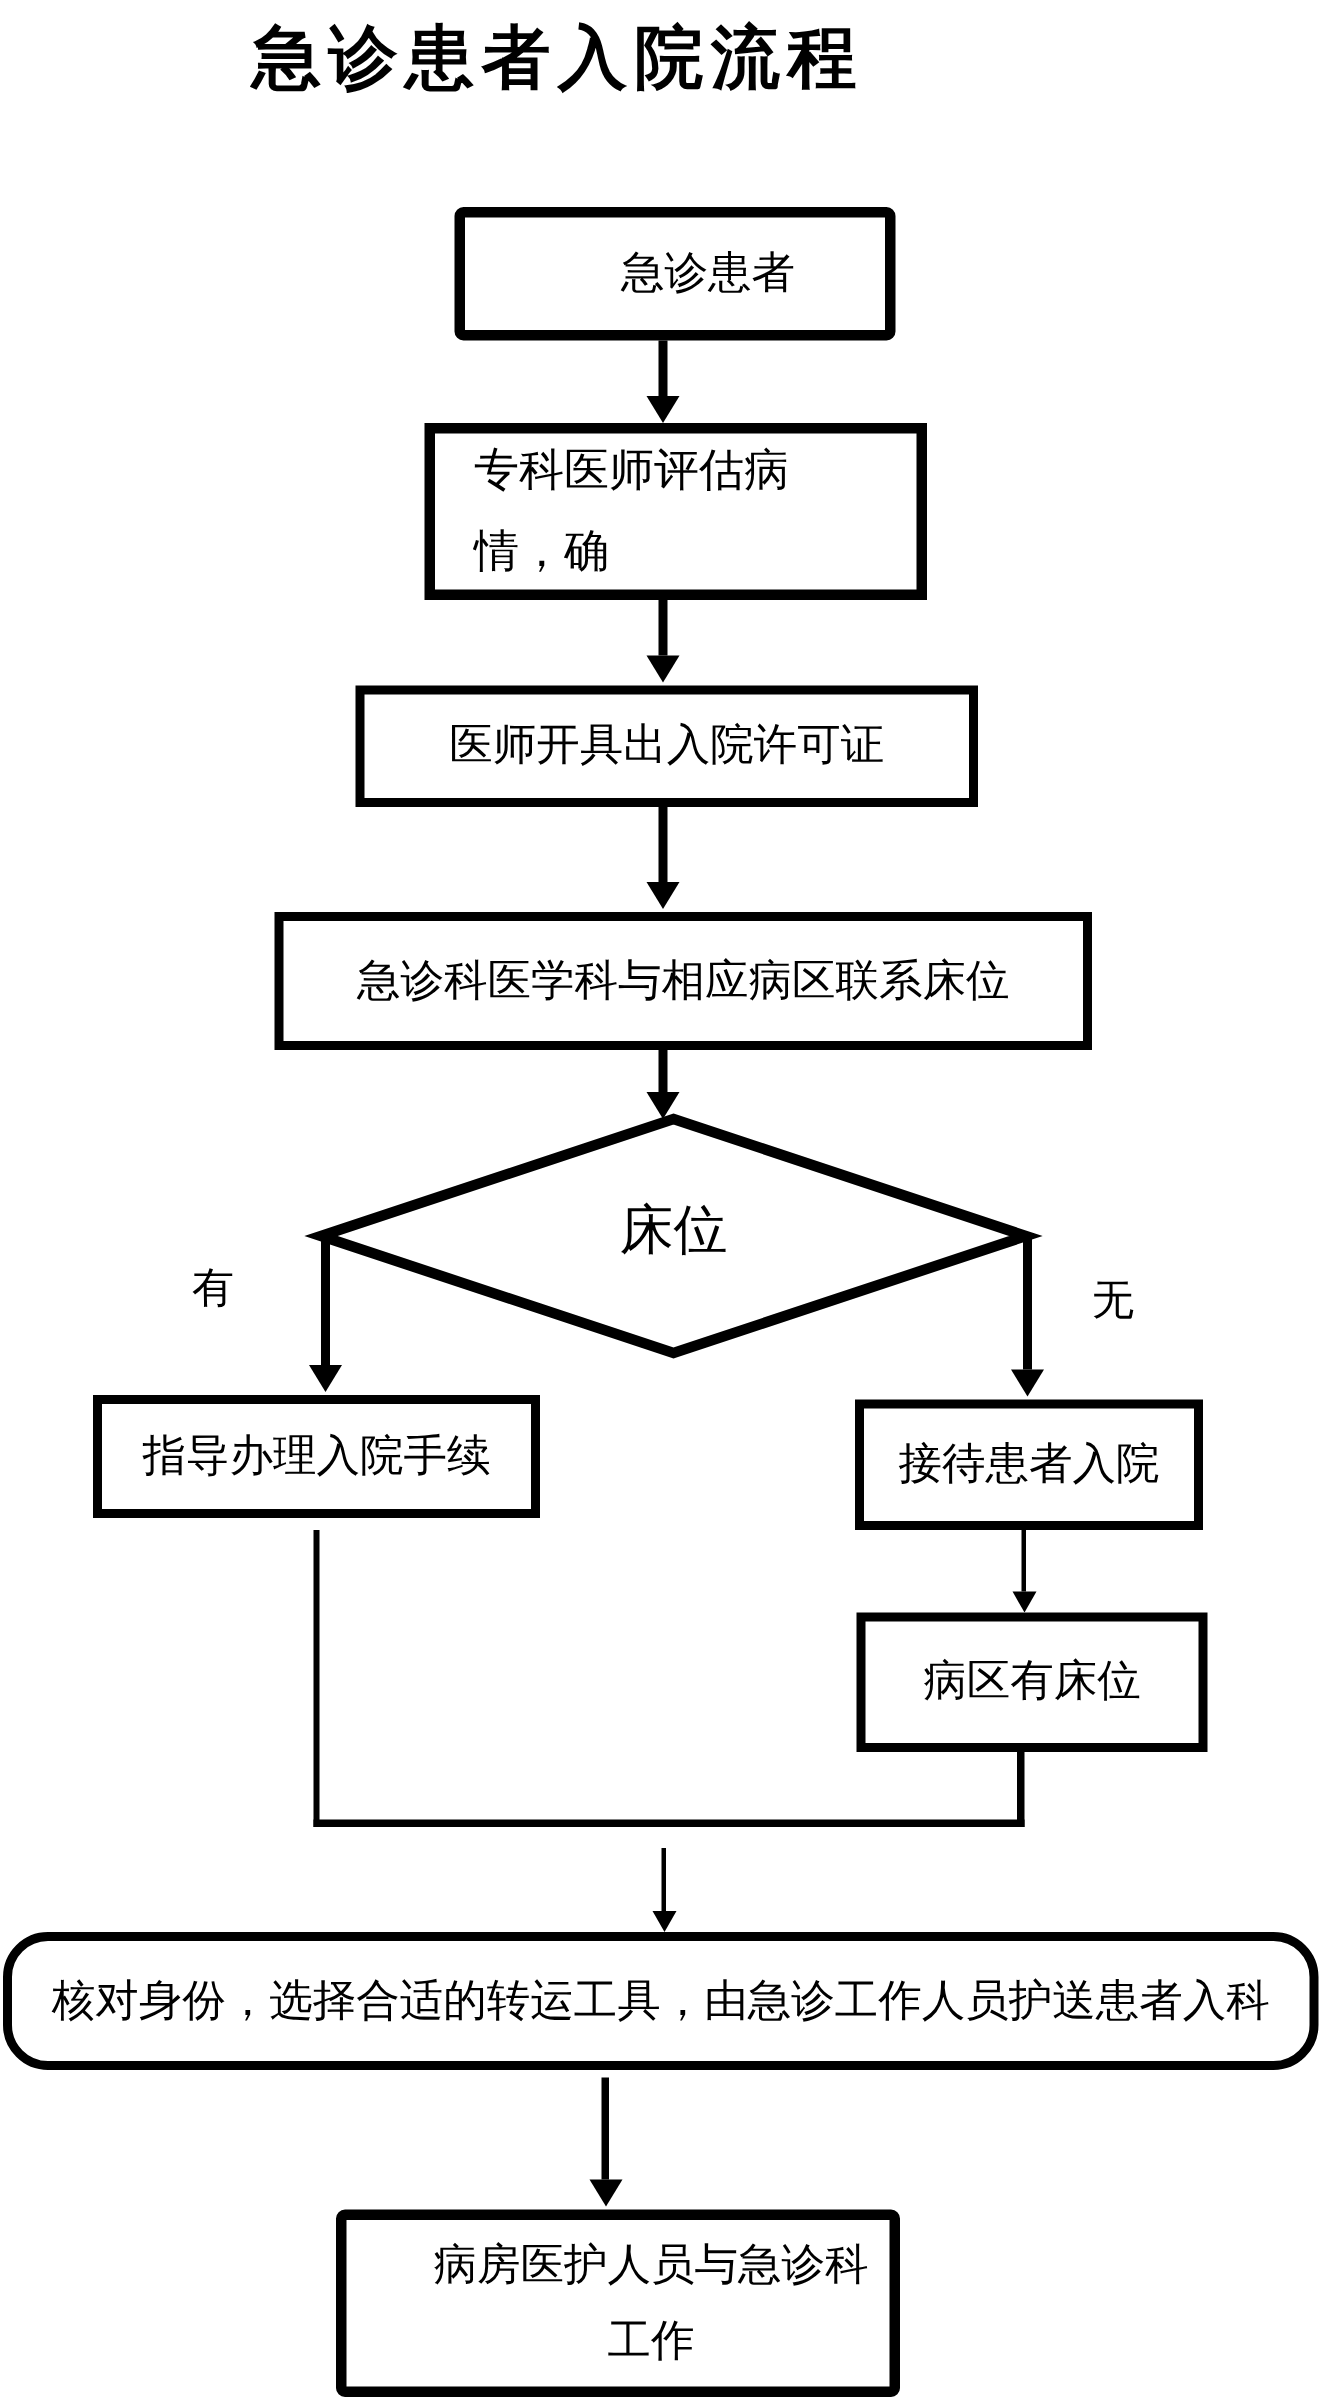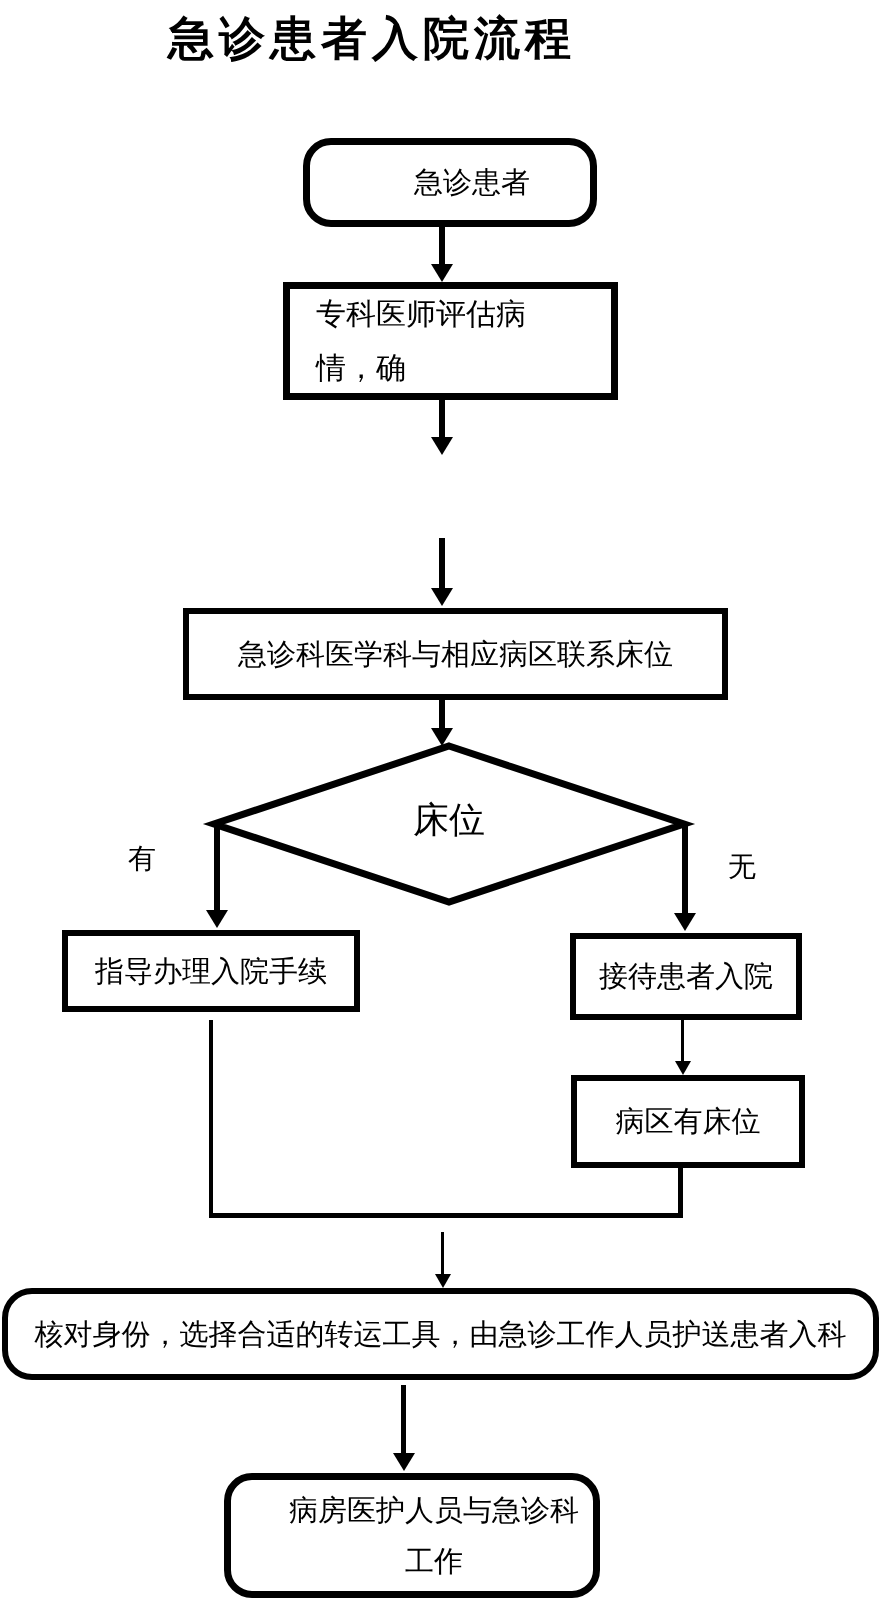--- a/index.html
+++ b/index.html
@@ -14,21 +14,21 @@
     font-size:46px; font-weight:bold; letter-spacing:5px;
     white-space:nowrap;
   }
   .node {
     position:absolute; box-sizing:border-box;
     border:6px solid #000; background:#fff;
     display:flex; flex-direction:column;
     align-items:center; justify-content:center;
     font-size:29px; line-height:1.8; text-align:center;
   }
-  .rounded { border-width:7px; border-radius:28px;padding-left:44px; }
+  .rounded { border-width:7px; border-radius:6px;padding-left:44px; }
   .leftalign { align-items:flex-start; text-align:left; padding:0 26px; }
   .node .ln { display:block; }
   
   .varrow { position:absolute; width:6px; background:#000; }
   .varrow::after {
     content:""; position:absolute; top:100%; left:50%;
     transform:translateX(-50%);
     border-left:11px solid transparent; border-right:11px solid transparent;
     border-top:18px solid #000;
   }
@@ -58,20 +58,23 @@
   </div>
 
   <div class="varrow" style="left:439px;top:227px;height:37px;"></div>
 
   <div class="node leftalign" style="left:283px;top:282px;width:335px;height:118px;border-width:7px;font-size:30px;">
     <span class="ln">专科医师评估病情，确</span>
   </div>
 
   <div class="varrow" style="left:439px;top:400px;height:37px;"></div>
 
+  <div class="node" style="left:237px;top:457px;width:415px;height:81px;">
+    <span class="ln">医师开具出入院许可证</span>
+  </div>
 
   <div class="varrow" style="left:439px;top:538px;height:50px;"></div>
 
   <div class="node" style="left:183px;top:608px;width:545px;height:92px;">
     <span class="ln">急诊科医学科与相应病区联系床位</span>
   </div>
 
   <div class="varrow" style="left:439px;top:700px;height:28px;"></div>
 
   <svg class="diamond-svg" width="546" height="168">

